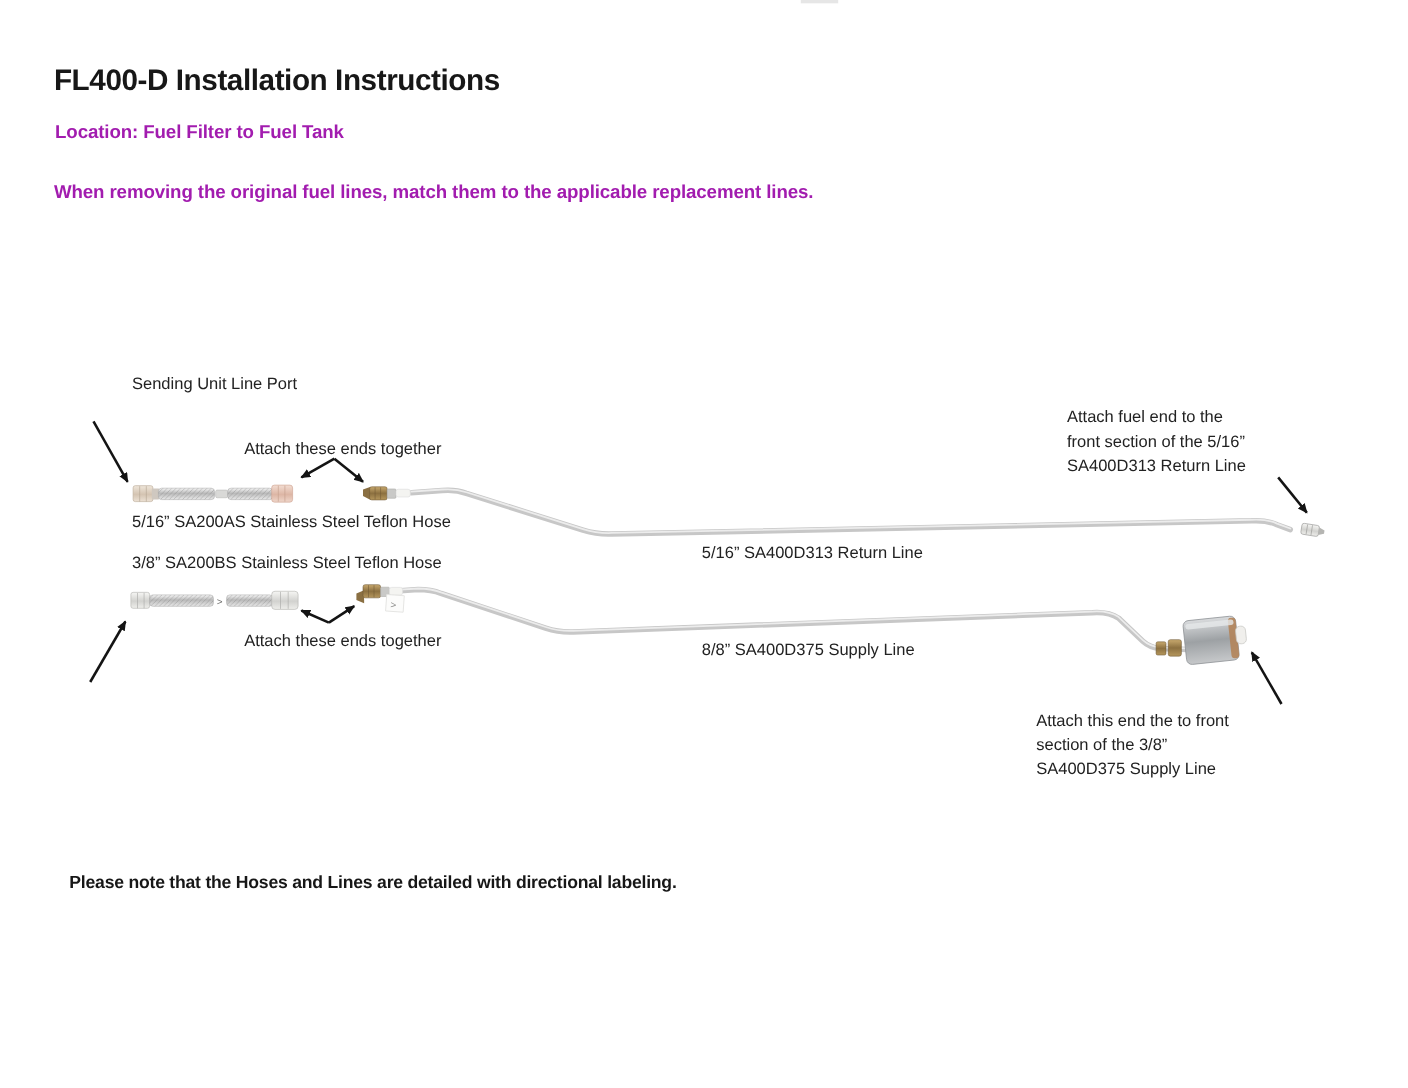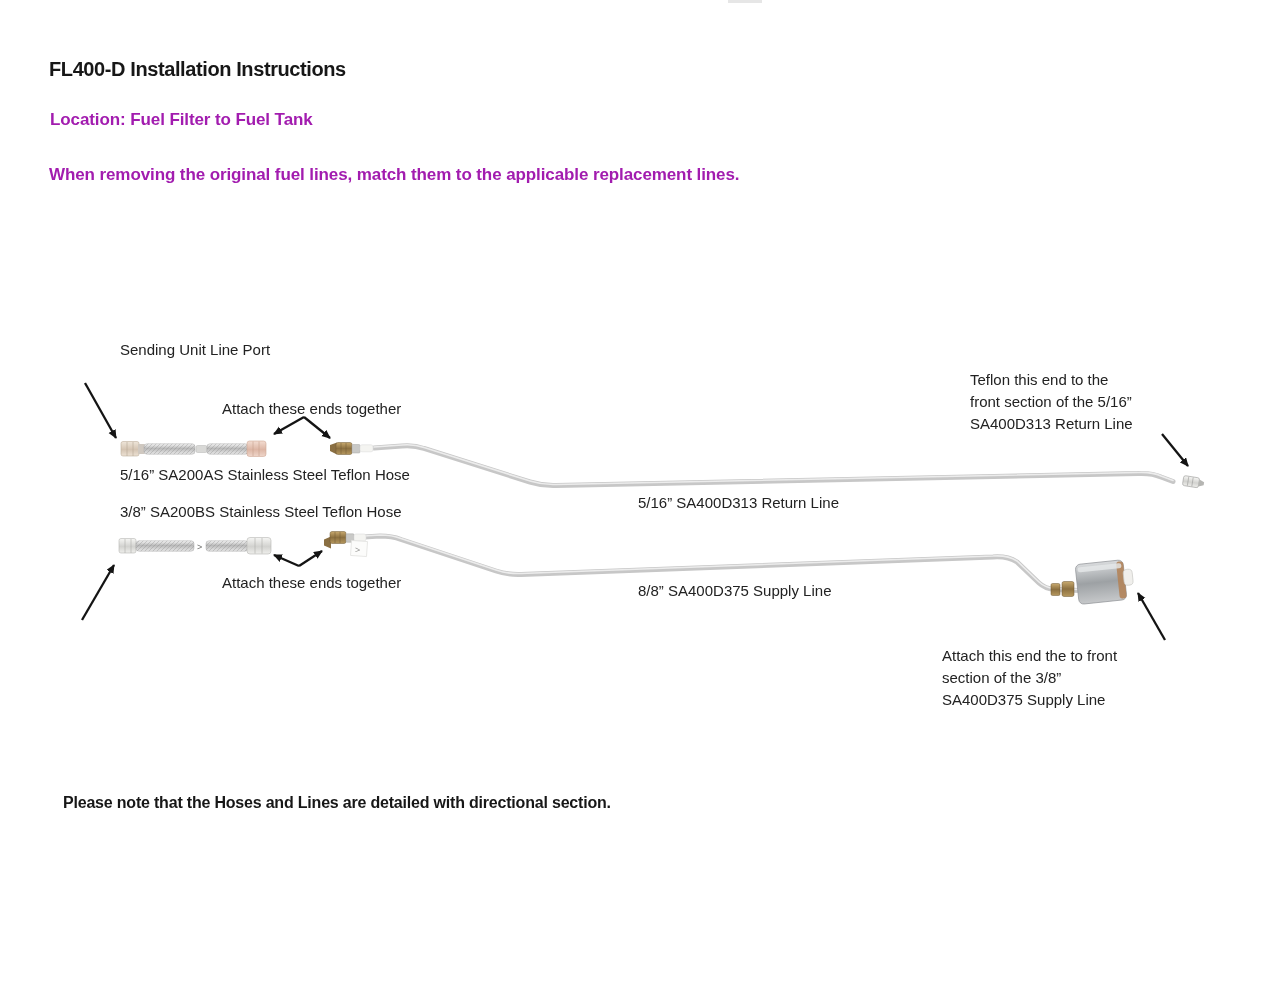--- a/index.html
+++ b/index.html
@@ -6,21 +6,21 @@
   #page{
     position:relative;
     width:1280px;height:989px;
     background:#ffffff;
     font-family:"Liberation Sans", sans-serif;
     color:#1d1d1d;
     overflow:hidden;
   }
   .abs{position:absolute;white-space:nowrap;}
   .title{
-    font-size:20px;font-weight:700;letter-spacing:-0.4px;color:#171717;
+    font-size:27px;font-weight:700;letter-spacing:-0.4px;color:#171717;
   }
   .h2{
     font-size:17px;font-weight:700;letter-spacing:-0.1px;color:#a21caf;
   }
   .callout{
     font-size:15px;font-weight:400;color:#222222;line-height:22px;
   }
   .note{
     font-size:16px;font-weight:700;letter-spacing:-0.2px;color:#171717;line-height:24px;
   }
@@ -181,28 +181,28 @@
   <div class="abs callout" style="left:120px;top:501px;">3/8” SA200BS Stainless Steel Teflon Hose</div>
 
   <div class="abs callout" style="left:222px;top:572px;">Attach these ends together</div>
 
 
   <div class="abs callout" style="left:638px;top:492px;">5/16” SA400D313 Return Line</div>
 
   <div class="abs callout" style="left:638px;top:580px;">8/8” SA400D375 Supply Line</div>
 
   <div class="abs callout" style="left:970px;top:369px;">
-    <div>Teflon this end to the</div>
+    <div>Attach fuel end to the</div>
     <div>front section of the 5/16”</div>
     <div>SA400D313 Return Line</div>
   </div>
 
   <div class="abs callout" style="left:942px;top:645px;">
     <div>Attach this end the to front</div>
     <div>section of the 3/8”</div>
     <div>SA400D375 Supply Line</div>
   </div>
 
   <div class="abs note" style="left:63px;top:791px;">
-    <div>Please note that the Hoses and Lines are detailed with directional section.</div>
+    <div>Please note that the Hoses and Lines are detailed with directional labeling.</div>
   </div>
 
 </div>
 
 </body></html>

